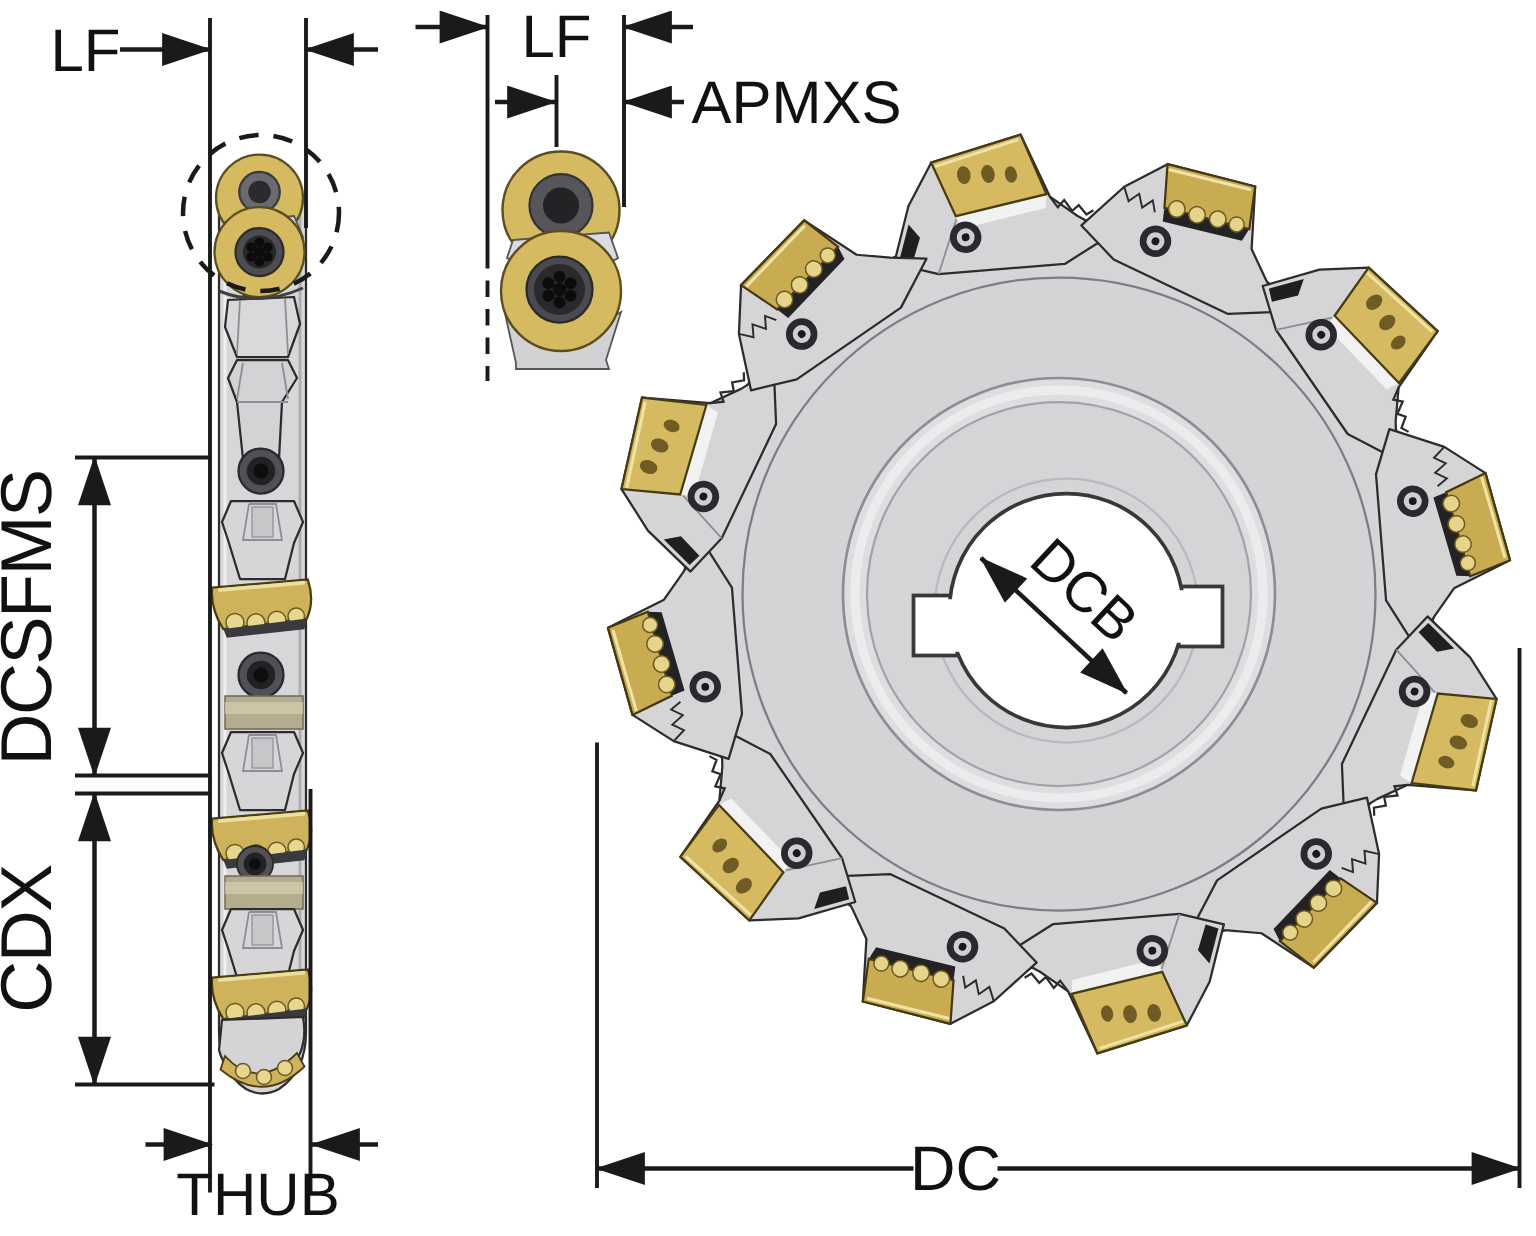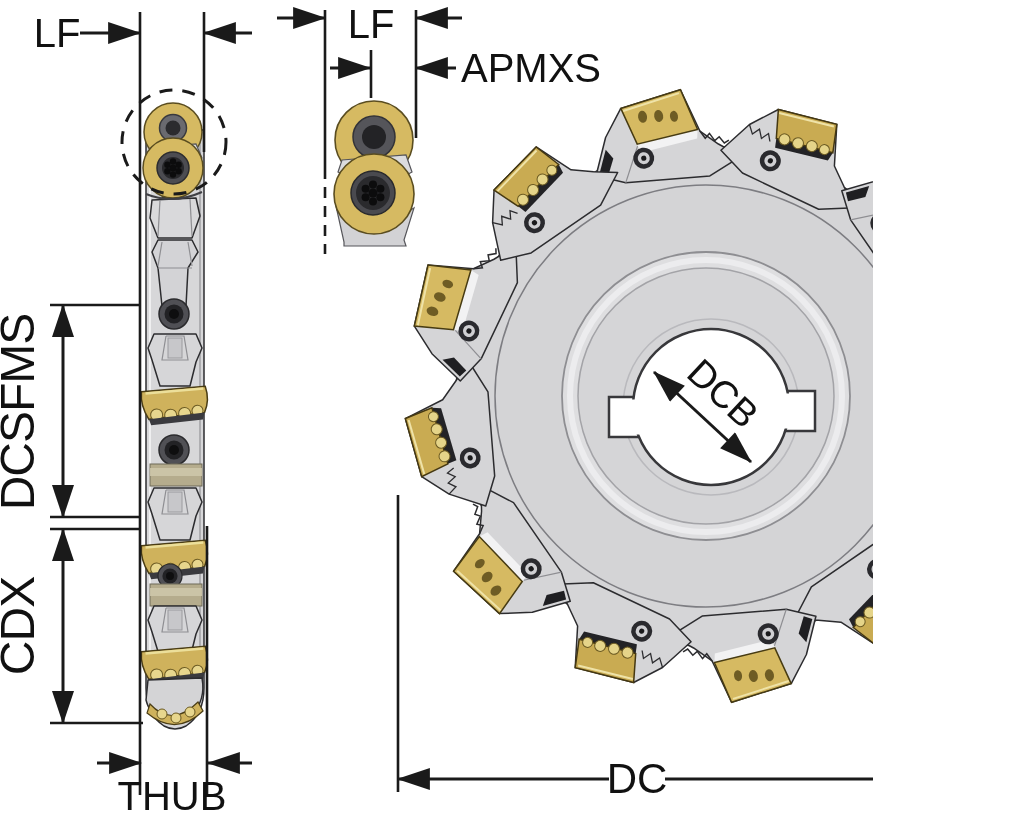--- a/index.html
+++ b/index.html
@@ -1,16 +1,16 @@
 <!DOCTYPE html>
 <html><head>
 <meta charset="utf-8">
 <style>
   html,body{margin:0;padding:0;background:#ffffff;}
-  .stage{width:873px;height:824px;position:relative;background:#ffffff;overflow:hidden;}
+  .stage{width:1024px;height:824px;position:relative;background:#ffffff;overflow:hidden;}
   svg{display:block;}
   .dim-label{font-family:"Liberation Sans",sans-serif;fill:#111111;font-weight:400;}
   .fs40{font-size:40px;}
   .fs42{font-size:42px;}
   .fs48{font-size:48px;letter-spacing:-1px;}
   .fs38{font-size:38px;}
   .dimline{stroke:#1a1a1a;stroke-width:3;fill:none;}
   .dimline-thin{stroke:#1a1a1a;stroke-width:2.6;fill:none;}
   .outline{stroke:#2c2c2f;stroke-width:1.5;stroke-linejoin:round;}
   .seam{stroke:#8e8e92;stroke-width:1.2;fill:none;}

